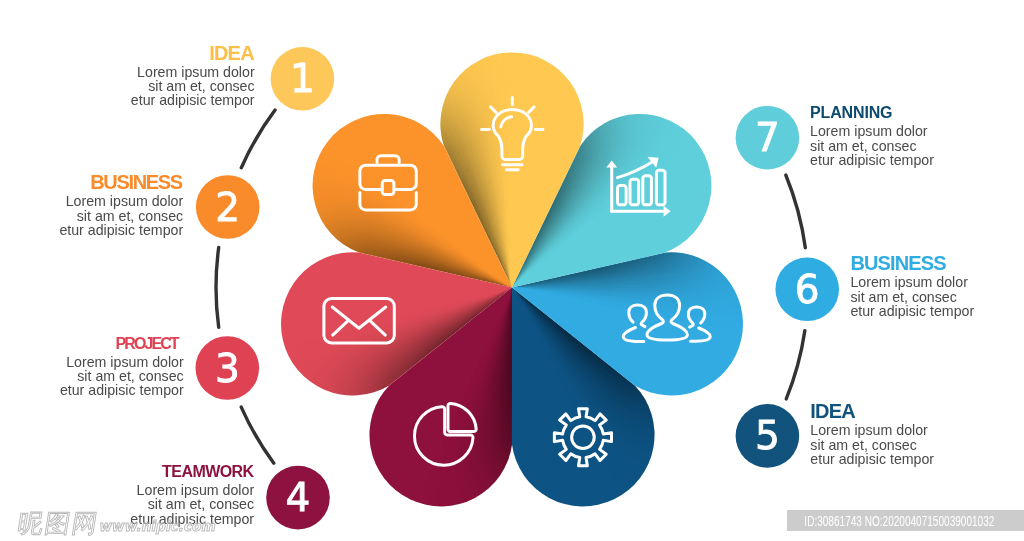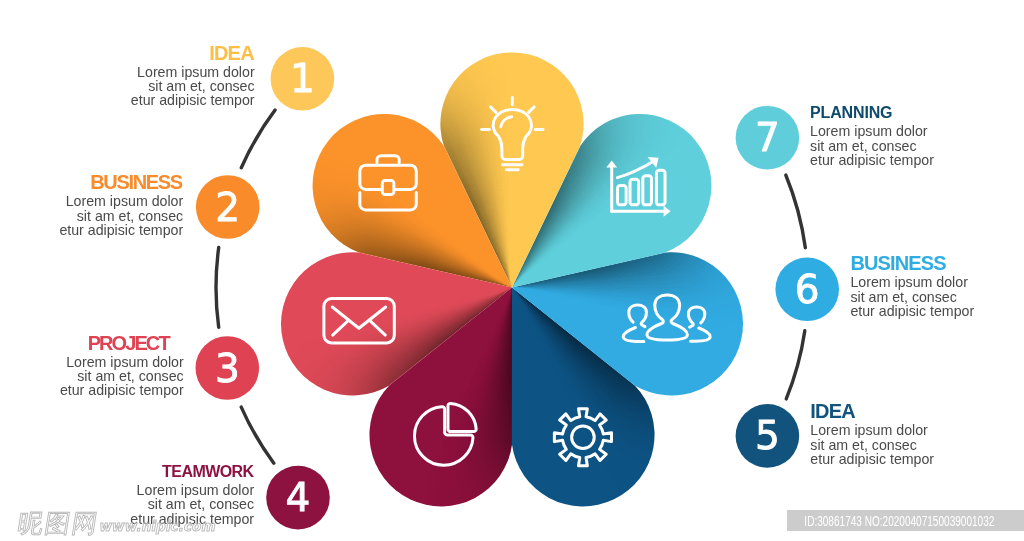--- a/index.html
+++ b/index.html
@@ -860,21 +860,21 @@
       </div>
       <div class="txtblk rt" style="right: 840.8px; top: 172.3px;">
         <div class="ttl" style="color: rgb(249, 139, 43); font-size: 20px; letter-spacing: -1.32px; margin-right: 1.32px;">BUSINESS</div>
         <div class="bdy">
           <div>Lorem ipsum dolor</div>
           <div>sit am et, consec</div>
           <div>etur adipisic tempor</div>
         </div>
       </div>
       <div class="txtblk rt" style="right: 840.3px; top: 332.9px;">
-        <div class="ttl" style="color: rgb(223, 66, 83); font-size: 20px; letter-spacing: -1.92px; margin-right: 15px;">PROJECT</div>
+        <div class="ttl" style="color: rgb(223, 66, 83); font-size: 16px; letter-spacing: -1.92px; margin-right: 6px;">PROJECT</div>
         <div class="bdy">
           <div>Lorem ipsum dolor</div>
           <div>sit am et, consec</div>
           <div>etur adipisic tempor</div>
         </div>
       </div>
       <div class="txtblk rt" style="right: 769.9px; top: 461.1px;">
         <div class="ttl" style="color: rgb(141, 18, 64); font-size: 16px; letter-spacing: -0.57px; margin-right: 0.57px;">TEAMWORK</div>
         <div class="bdy">
           <div>Lorem ipsum dolor</div>

